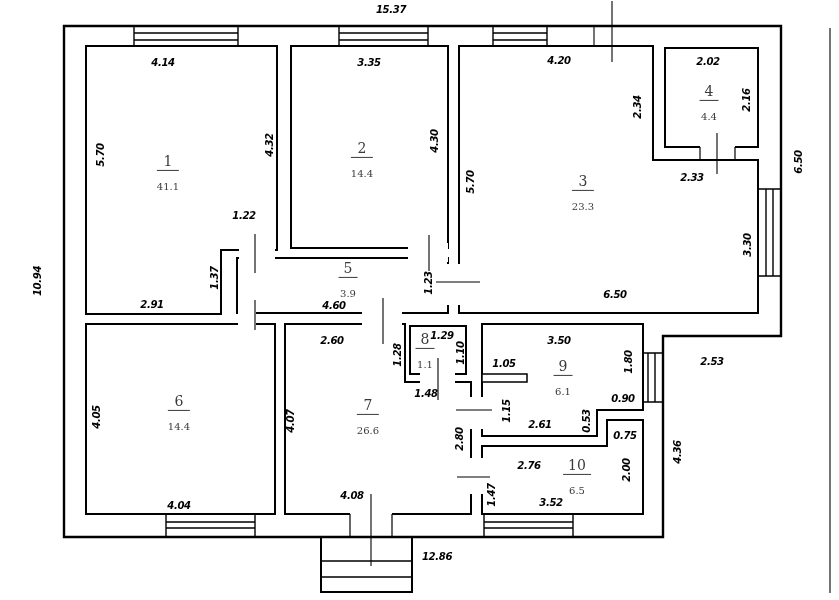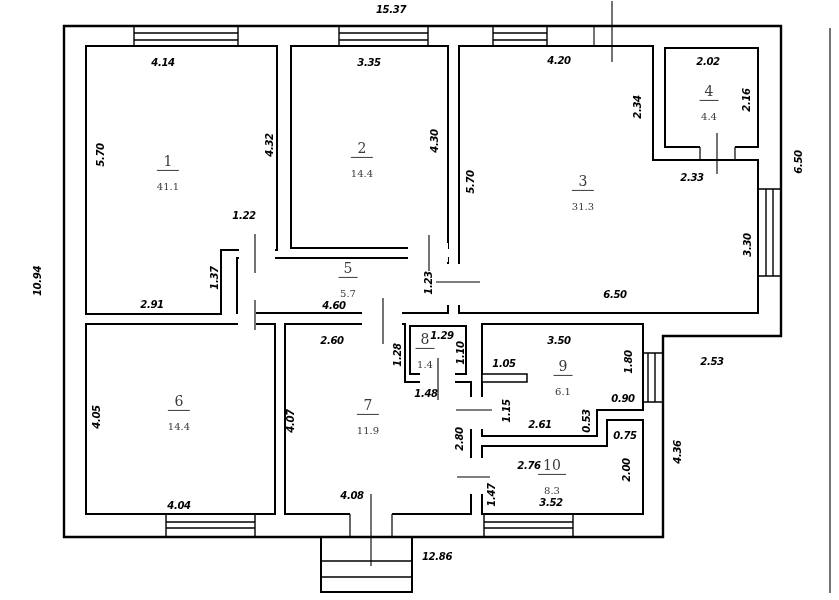--- a/index.html
+++ b/index.html
@@ -113,49 +113,49 @@
   <div class="room-label" style="left:168px;top:173px">
     <span class="rn">1</span>
     <span class="ra">41.1</span>
   </div>
   <div class="room-label" style="left:362px;top:160px">
     <span class="rn">2</span>
     <span class="ra">14.4</span>
   </div>
   <div class="room-label" style="left:583px;top:193px">
     <span class="rn">3</span>
-    <span class="ra">31.3</span>
+    <span class="ra">23.3</span>
   </div>
   <div class="room-label" style="left:709px;top:103px">
     <span class="rn">4</span>
     <span class="ra">4.4</span>
   </div>
   <div class="room-label" style="left:348px;top:280px">
     <span class="rn">5</span>
-    <span class="ra">5.7</span>
+    <span class="ra">3.9</span>
   </div>
   <div class="room-label" style="left:179px;top:413px">
     <span class="rn">6</span>
     <span class="ra">14.4</span>
   </div>
   <div class="room-label" style="left:368px;top:417px">
     <span class="rn">7</span>
-    <span class="ra">11.9</span>
+    <span class="ra">26.6</span>
   </div>
   <div class="room-label" style="left:425px;top:351px">
     <span class="rn">8</span>
-    <span class="ra">1.4</span>
+    <span class="ra">1.1</span>
   </div>
   <div class="room-label" style="left:563px;top:378px">
     <span class="rn">9</span>
     <span class="ra">6.1</span>
   </div>
-  <div class="room-label" style="left:552px;top:477px">
+  <div class="room-label" style="left:577px;top:477px">
     <span class="rn">10</span>
-    <span class="ra">8.3</span>
+    <span class="ra">6.5</span>
   </div>
 
   <span class="dim" style="left:391px;top:9px">15.37</span>
   <span class="dim" style="left:163px;top:62px">4.14</span>
   <span class="dim" style="left:369px;top:62px">3.35</span>
   <span class="dim" style="left:559px;top:60px">4.20</span>
   <span class="dim" style="left:708px;top:61px">2.02</span>
   <span class="dim" style="left:244px;top:215px">1.22</span>
   <span class="dim" style="left:152px;top:304px">2.91</span>
   <span class="dim" style="left:334px;top:305px">4.60</span>

